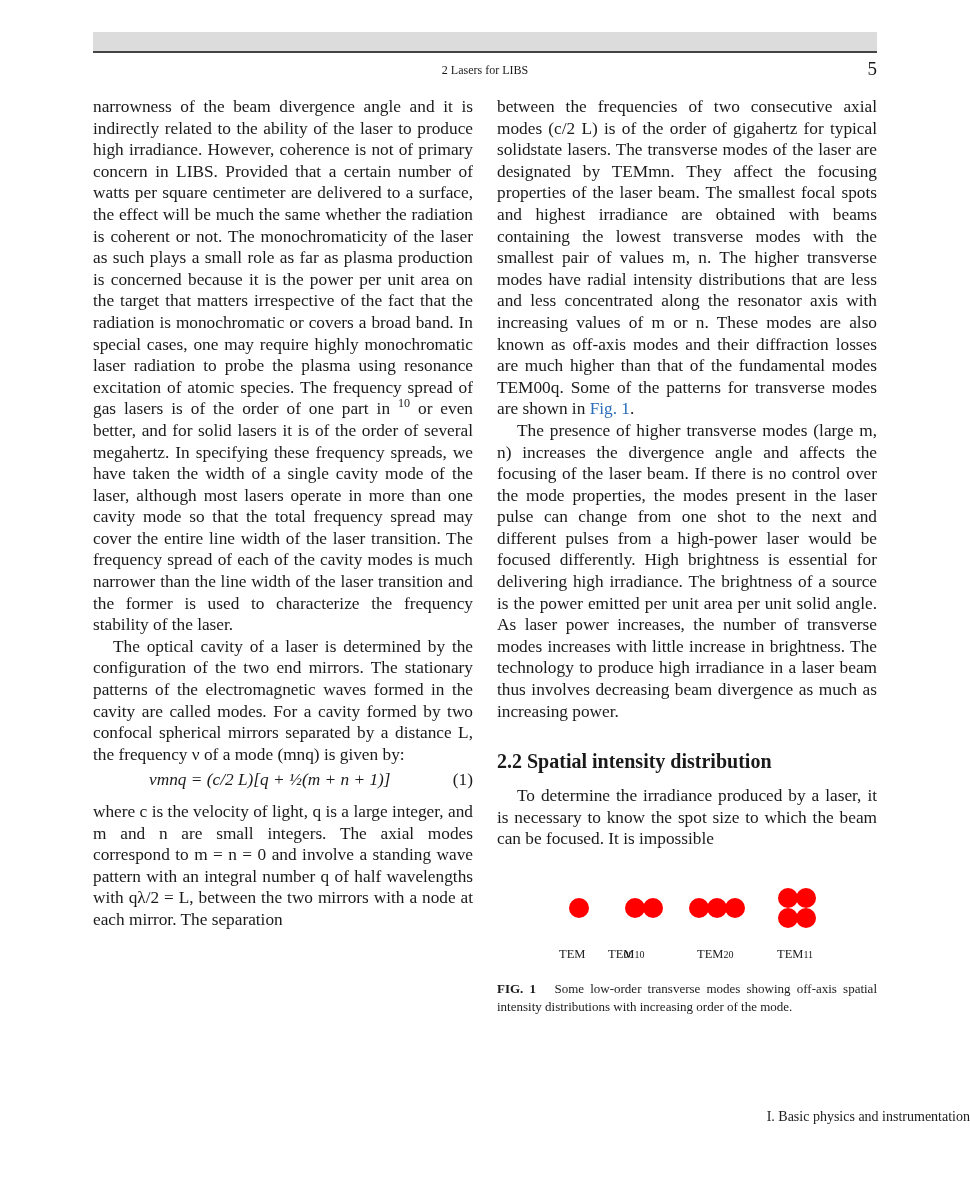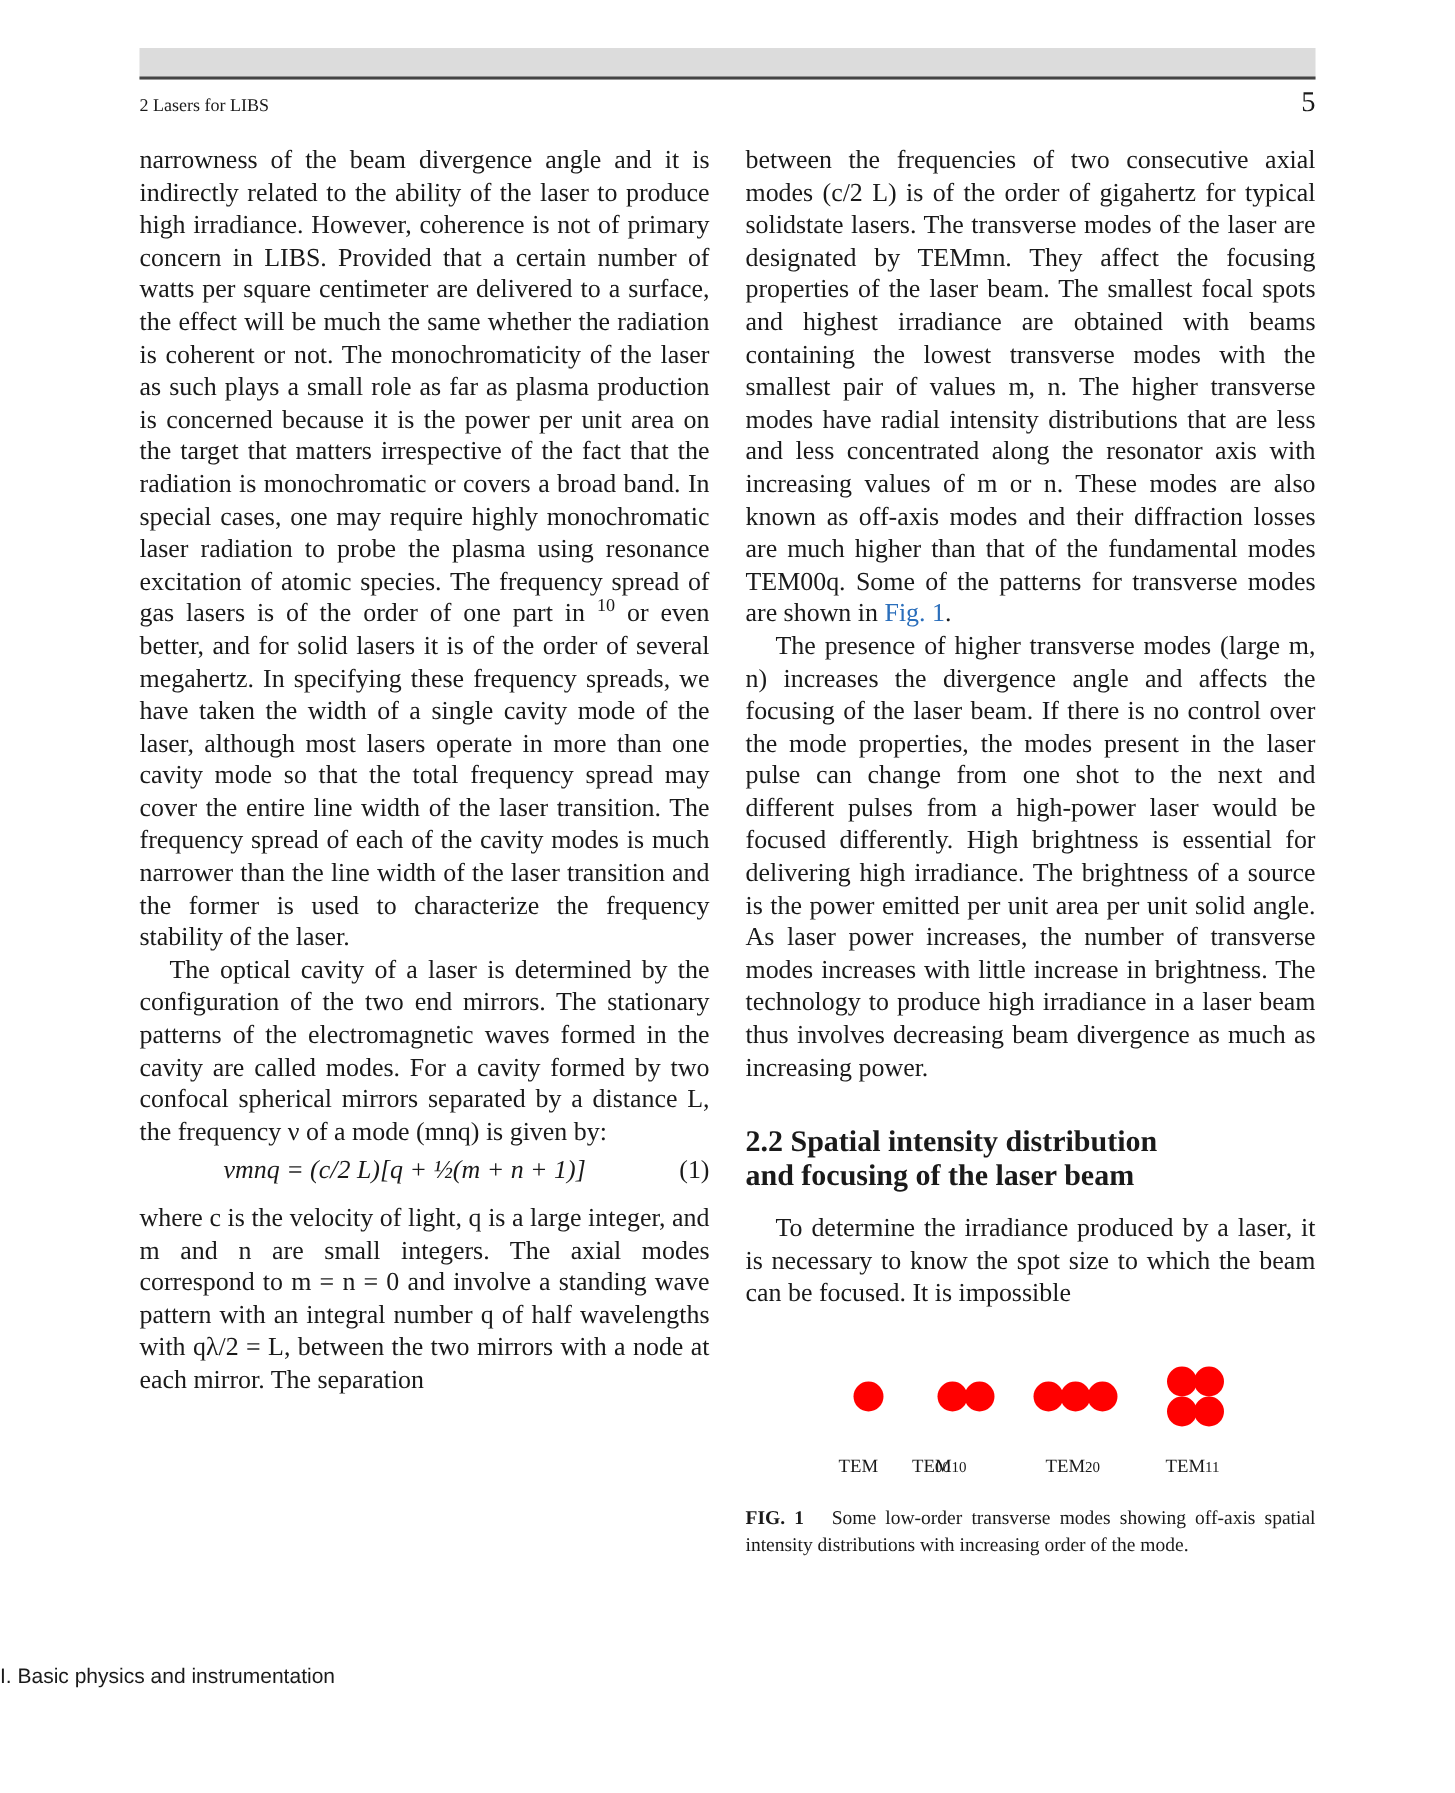--- a/index.html
+++ b/index.html
@@ -1,32 +1,32 @@
 <!DOCTYPE html>
 <html><head>
 <meta charset="utf-8">
 <style>
   html, body { margin:0; padding:0; background:#fff; }
   body { width:970px; height:1195px; position:relative; font-family:"DejaVu Serif","Liberation Serif",serif; color:#1a1a1a; overflow:hidden; }
   .topbar { position:absolute; left:93px; top:32px; width:784px; height:19px; background:#dcdcdc; border-bottom:2px solid #444; }
-  .running-head { position:absolute; left:93px; top:63px; width:784px; font-family:"Liberation Serif",serif; font-size:12px; }
+  .running-head { position:absolute; left:93px; top:63px; width:784px; text-align:center; font-family:"Liberation Serif",serif; font-size:12px; }
   .page-num { position:absolute; right:93px; top:58px; font-family:"Liberation Serif",serif; font-size:19px; }
   .col { position:absolute; top:96px; width:380px; font-family:"Liberation Serif",serif; font-size:17.3px; line-height:21.6px; text-align:justify; hyphens:manual; }
   .col.left { left:93px; }
   .col.right { left:497px; }
   .col p { margin:0; }
   .indent { text-indent:20px; }
   h2 { font-family:"Liberation Serif",serif; font-weight:bold; font-size:20px; line-height:23px; margin:28px 0 12px 0; text-align:left; }
   .eq { display:flex; justify-content:space-between; margin:4px 0 10px 0; padding-left:56px; }
   .fig { margin-top:30px; height:70px; position:relative; }
   .dot { position:absolute; border-radius:50%; background:#ff0000; width:20px; height:20px; }
   .fig-label { position:absolute; top:64px; font-family:"Liberation Serif",serif; font-size:12.5px; }
   .caption { margin-top:30px; font-size:13px; line-height:18px; text-align:justify; }
   .caption b { font-weight:bold; }
-  .footer { position:absolute; left:0; width:970px; top:1109px; text-align:left; font-family:Liberation Sans, sans-serif; font-size:14px; }
+  .footer { position:absolute; left:0; width:970px; top:1109px; text-align:right; font-family:Liberation Serif, serif; font-size:14px; }
   a.figref { color:#2a6ebb; text-decoration:none; }
   sub,sup { font-size:70%; line-height:0; }
 </style>
 </head>
 <body>
 
 <div class="topbar"></div>
 <div class="running-head">2  Lasers for LIBS</div>
 <div class="page-num">5</div>
 
@@ -36,21 +36,21 @@
   <div class="eq">
     <span style="font-style:italic">νmnq = (c/2 L)[q + ½(m + n + 1)]</span>
     <span>(1)</span>
   </div>
   <p>where c is the velocity of light, q is a large integer, and m and n are small integers. The axial modes correspond to m = n = 0 and involve a standing wave pattern with an integral number q of half wavelengths with qλ/2 = L, between the two mir­rors with a node at each mirror. The separation</p>
 </div>
 
 <div class="col right">
   <p><span>between the frequencies of two consecutive axial modes (c/2 L) is of the order of gigahertz for typical solidstate lasers. The transverse modes of the laser are designated by TEMmn. They affect the focusing properties of the laser beam. The smallest focal spots and highest irradiance are obtained with beams containing the lowest trans­verse modes with the smallest pair of values m, n. The higher transverse modes have radial inten­sity distributions that are less and less concen­trated along the resonator axis with increasing values of m or n. These modes are also known as off-axis modes and their diffraction losses are much higher than that of the fundamental modes TEM00q. Some of the patterns for trans­verse modes are shown in </span><a class="figref">Fig. 1</a><span>.</span></p>
   <p class="indent">The presence of higher transverse modes (large m, n) increases the divergence angle and affects the focusing of the laser beam. If there is no control over the mode properties, the modes present in the laser pulse can change from one shot to the next and different pulses from a high-power laser would be focused differently. High brightness is essential for delivering high irradiance. The brightness of a source is the power emitted per unit area per unit solid angle. As laser power increases, the number of trans­verse modes increases with little increase in brightness. The technology to produce high irra­diance in a laser beam thus involves decreasing beam divergence as much as increasing power.</p>
-  <h2><span>2.2  Spatial intensity distribution</span><br><span>and focusing of the laser beam</span></h2>
+  <h2><span>2.2  Spatial intensity distribution</span><br></h2>
   <p class="indent">To determine the irradiance produced by a laser, it is necessary to know the spot size to which the beam can be focused. It is impossible</p>
 
   <div class="fig" id="fig">
       <div class="dot" style="background: rgb(255, 0, 0); left: 72px; top: 18px;"></div>
       <div class="fig-label" style="left: 62px;">TEM<span style="font-size: 10px; padding-left: 38px;">00</span></div>
       <div class="dot" style="background: rgb(255, 0, 0); left: 128px; top: 18px;"></div>
       <div class="dot" style="background: rgb(255, 0, 0); left: 146px; top: 18px;"></div>
       <div class="fig-label" style="left: 111px;">TEM<span style="font-size: 10px;">10</span></div>
       <div class="dot" style="background: rgb(255, 0, 0); left: 192px; top: 18px;"></div>
       <div class="dot" style="background: rgb(255, 0, 0); left: 210px; top: 18px;"></div>

